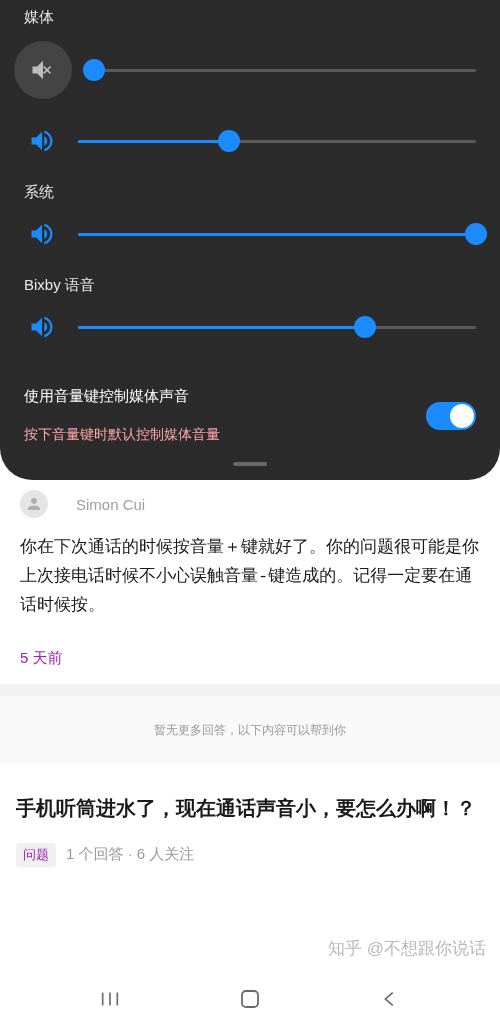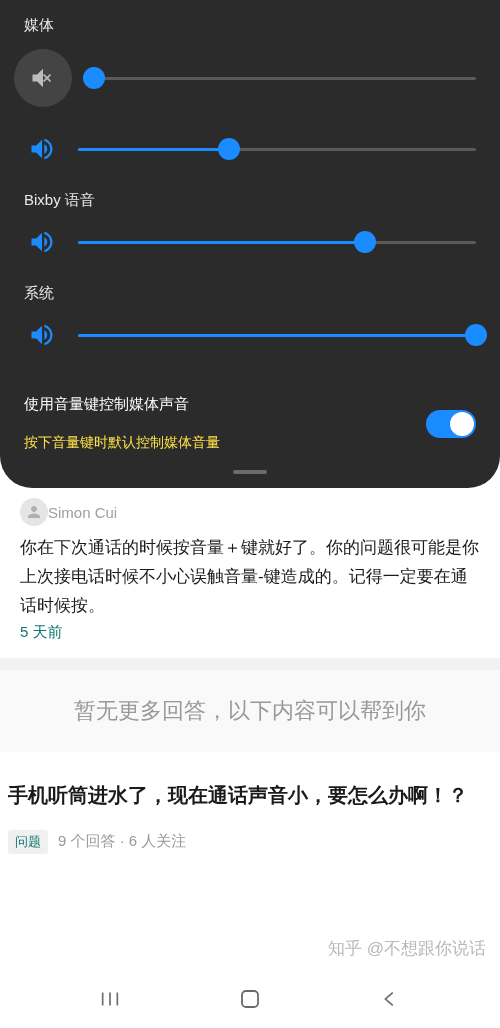--- a/index.html
+++ b/index.html
@@ -1,56 +1,56 @@
 <!DOCTYPE html>
 <html><head>
   <meta charset="utf-8">
   <style>
     * { margin: 0; padding: 0; box-sizing: border-box; }
     body { width: 500px; height: 1028px; font-family: -apple-system, "Helvetica Neue", Arial, sans-serif; background: #fff; overflow: hidden; position: relative; }
     
-    .volume-panel { background: #2b2b2b; border-radius: 0 0 32px 32px; padding: 16px 24px 14px; color: #fff; }
+    .volume-panel { background: #2b2b2b; border-radius: 0 0 32px 32px; padding: 8px 24px 14px; color: #fff; }
     
     .vol-group { margin-bottom: 24px; }
     .vol-label { font-size: 15px; color: #e8e8e8; margin-bottom: 14px; }
     .vol-row { display: flex; align-items: center; gap: 18px; }
     .vol-icon { width: 36px; height: 36px; display: flex; align-items: center; justify-content: center; flex-shrink: 0; }
     .vol-icon.highlight { background: rgba(255,255,255,0.12); border-radius: 50%; width: 58px; height: 58px; margin-left: -10px; margin-right: -4px; }
     .vol-icon svg { fill: #bdbdbd; }
     .vol-icon.active svg { fill: #1a8cff; }
     
     .slider { position: relative; flex: 1; height: 20px; display: flex; align-items: center; }
     .track { position: absolute; width: 100%; height: 3px; background: #5a5a5a; border-radius: 2px; }
     .fill { position: absolute; height: 3px; background: #1a8cff; border-radius: 2px; }
     .thumb { position: absolute; width: 22px; height: 22px; background: #1a8cff; border-radius: 50%; transform: translateX(-50%); }
     
     .setting-row { display: flex; align-items: center; justify-content: space-between; padding: 18px 0 8px; }
     .setting-text .title { font-size: 15px; color: #fff; margin-bottom: 20px; }
-    .setting-text .sub { font-size: 14px; color: #fde047; }
+    .setting-text .sub { font-size: 14px; color: #fca5a5; }
     .toggle { width: 50px; height: 28px; background: #1a8cff; border-radius: 14px; position: relative; flex-shrink: 0; }
     .toggle-knob { position: absolute; width: 24px; height: 24px; background: #fff; border-radius: 50%; top: 2px; right: 2px; }
     
     .handle-bar { width: 34px; height: 4px; background: #6a6a6a; border-radius: 2px; margin: 10px auto 0; }
     
     .content { padding: 0; }
     .answer { padding: 10px 20px 16px; }
-    .author-row { display: flex; align-items: center; gap: 0; margin-bottom: 8px; }
+    .author-row { display: flex; align-items: center; gap: 28px; margin-bottom: 16px; }
     .avatar { width: 28px; height: 28px; border-radius: 50%; background: #e5e5e5; display: flex; align-items: center; justify-content: center; }
     .avatar svg { fill: #b0b0b0; }
     .author-name { font-size: 15px; color: #a0a0a0; font-weight: 500; }
-    .answer-text { font-size: 17px; color: #1a1a1a; line-height: 1.7; margin-bottom: 2px; }
-    .timestamp { font-size: 15px; color: #0f766e; }
+    .answer-text { font-size: 17px; color: #1a1a1a; line-height: 1.7; margin-bottom: 28px; font-family: Liberation Mono, monospace; }
+    .timestamp { font-size: 15px; color: #a21caf; }
     
     .gap { height: 12px; background: #f2f2f2; }
-    .divider-text { text-align: center; padding: 26px 20px; font-size: 22px; color: #999; background: #f9f9f9; }
+    .divider-text { text-align: center; padding: 26px 20px; font-size: 12px; color: #999; background: #f9f9f9; }
     
-    .related { padding: 26px 8px; background: #fff; }
+    .related { padding: 26px 16px; background: #fff; }
     .related-title { font-size: 20px; font-weight: 700; color: #1a1a1a; line-height: 1.7; margin-bottom: 18px; }
     .related-meta { display: flex; align-items: center; gap: 10px; font-size: 15px; color: #999; }
-    .badge { background: #f0f0f0; color: #0f766e; padding: 3px 7px; border-radius: 3px; font-size: 13px; }
+    .badge { background: #f0f0f0; color: #a21caf; padding: 3px 7px; border-radius: 3px; font-size: 13px; }
     
     .watermark { position: absolute; bottom: 68px; right: 14px; font-size: 17px; color: #b8b8b8; }
     
     .navbar { position: absolute; bottom: 0; left: 0; right: 0; height: 58px; display: flex; align-items: center; justify-content: space-around; background: #fff; padding: 0 40px; }
     .nav-btn { width: 28px; height: 28px; display: flex; align-items: center; justify-content: center; }
     .nav-btn svg { stroke: #6a6a6a; fill: none; stroke-width: 1.8; }
   </style>
 </head>
 <body>
 
@@ -79,46 +79,46 @@
             </svg>
           </div>
           <div class="slider">
             <div class="track"></div>
             <div class="fill" style="width:38%"></div>
             <div class="thumb" style="left:38%"></div>
           </div>
         </div>
       </div>
       <div class="vol-group">
+        <div class="vol-label">系统</div>
+        <div class="vol-row">
+          <div class="vol-icon active">
+            <svg width="28" height="28" viewBox="0 0 24 24">
+              <path d="M3 9v6h4l5 5V4L7 9H3zm13.5 3c0-1.8-1-3.3-2.5-4v8c1.5-.7 2.5-2.2 2.5-4zM14 3.2v2c2.9.9 5 3.5 5 6.8s-2.1 5.9-5 6.8v2c4-.9 7-4.5 7-8.8s-3-7.9-7-8.8z"></path>
+            </svg>
+          </div>
+          <div class="slider">
+            <div class="track"></div>
+            <div class="fill" style="width:100%"></div>
+            <div class="thumb" style="left:100%"></div>
+          </div>
+        </div>
+      </div>
+      <div class="vol-group">
         <div class="vol-label">Bixby 语音</div>
         <div class="vol-row">
           <div class="vol-icon active">
             <svg width="28" height="28" viewBox="0 0 24 24">
               <path d="M3 9v6h4l5 5V4L7 9H3zm13.5 3c0-1.8-1-3.3-2.5-4v8c1.5-.7 2.5-2.2 2.5-4zM14 3.2v2c2.9.9 5 3.5 5 6.8s-2.1 5.9-5 6.8v2c4-.9 7-4.5 7-8.8s-3-7.9-7-8.8z"></path>
             </svg>
           </div>
           <div class="slider">
             <div class="track"></div>
             <div class="fill" style="width:72%"></div>
             <div class="thumb" style="left:72%"></div>
-          </div>
-        </div>
-      </div>
-      <div class="vol-group">
-        <div class="vol-label">系统</div>
-        <div class="vol-row">
-          <div class="vol-icon active">
-            <svg width="28" height="28" viewBox="0 0 24 24">
-              <path d="M3 9v6h4l5 5V4L7 9H3zm13.5 3c0-1.8-1-3.3-2.5-4v8c1.5-.7 2.5-2.2 2.5-4zM14 3.2v2c2.9.9 5 3.5 5 6.8s-2.1 5.9-5 6.8v2c4-.9 7-4.5 7-8.8s-3-7.9-7-8.8z"></path>
-            </svg>
-          </div>
-          <div class="slider">
-            <div class="track"></div>
-            <div class="fill" style="width:100%"></div>
-            <div class="thumb" style="left:100%"></div>
           </div>
         </div>
       </div>
     </div>
   <div class="setting-row">
     <div class="setting-text">
       <div class="title">使用音量键控制媒体声音</div>
       <div class="sub">按下音量键时默认控制媒体音量</div>
     </div>
     <div class="toggle">
@@ -142,21 +142,21 @@
     <div class="timestamp">5 天前</div>
   </div>
 
   <div class="gap"></div>
   <div class="divider-text">暂无更多回答，以下内容可以帮到你</div>
 
   <div class="related">
     <div class="related-title">手机听筒进水了，现在通话声音小，要怎么办啊！？</div>
     <div class="related-meta">
       <span class="badge">问题</span>
-      <span>9 个回答 · 6 人关注</span>
+      <span>1 个回答 · 6 人关注</span>
     </div>
   </div>
 </div>
 
 <div class="watermark">知乎 @不想跟你说话</div>
 
 <div class="navbar">
   <div class="nav-btn">
     <svg width="22" height="22" viewBox="0 0 24 24">
         <line x1="4" y1="5" x2="4" y2="19"></line>

